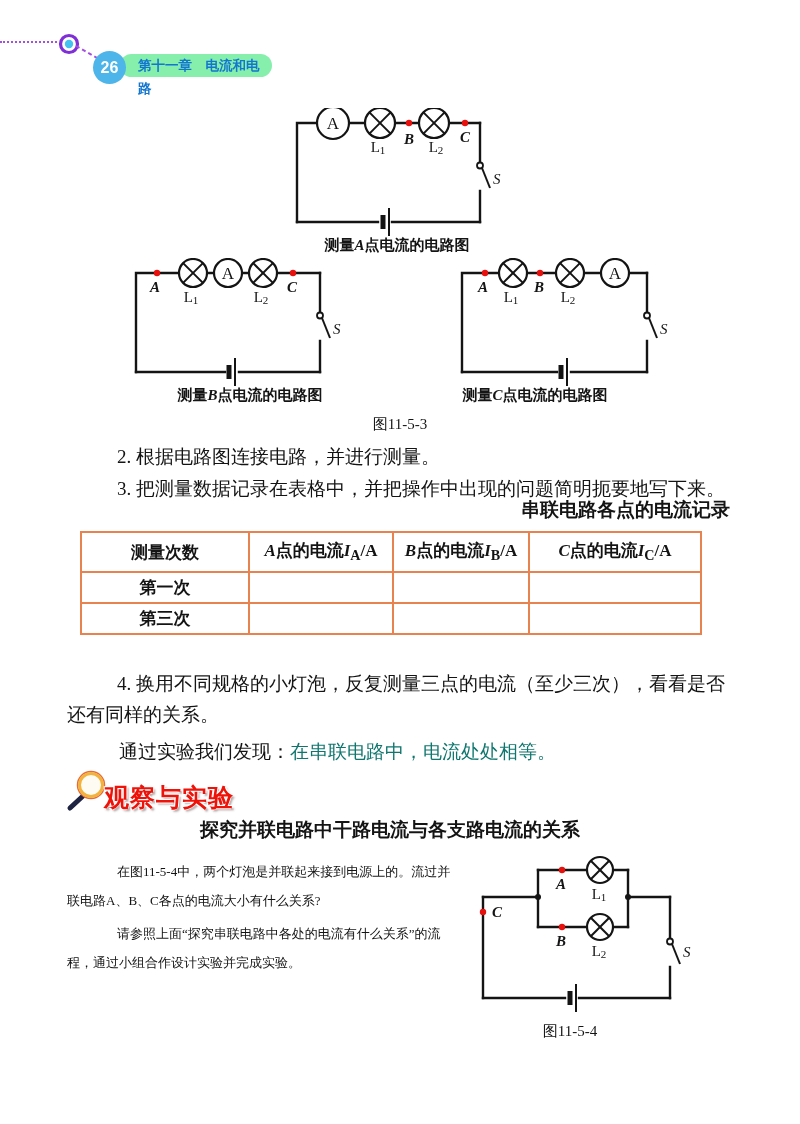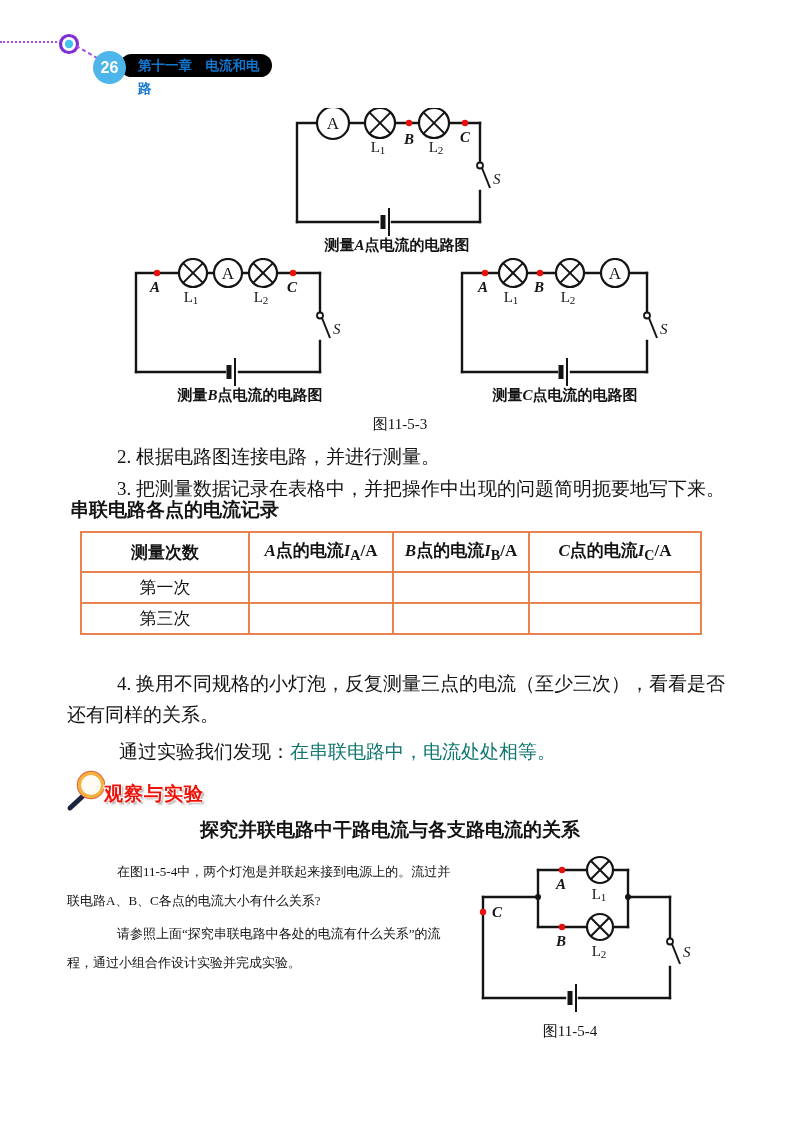--- a/index.html
+++ b/index.html
@@ -6,36 +6,36 @@
   .page{position:relative;width:800px;height:1124px;background:#ffffff;overflow:hidden;
         font-family:"Liberation Serif",serif;color:#141414;}
   .abs{position:absolute;}
   p{margin:4px;}
   .step{font-size:19px;line-height:30px;text-indent:50px;width:680px;}
   .bodycol{font-size:13px;line-height:29px;width:402px;}
   .bodycol p{text-indent:50px;}
   .subcap{font-family:"Liberation Sans",sans-serif;font-weight:bold;font-size:15px;text-align:center;}
   .subcap i{font-family:"Liberation Serif",serif;}
   .figcap{font-size:15px;text-align:center;}
-  .tbl-title{font-family:"Liberation Sans",sans-serif;font-weight:bold;font-size:19px;text-align:left;width:660px;}
+  .tbl-title{font-family:"Liberation Sans",sans-serif;font-weight:bold;font-size:19px;text-align:right;width:660px;}
   .sec-title{font-family:"Liberation Sans",sans-serif;font-weight:bold;font-size:19px;text-align:center;width:660px;}
-  .badge-text{font-family:"Liberation Sans",sans-serif;font-weight:bold;font-size:19px;color:#ee1208;letter-spacing:1px;
+  .badge-text{font-family:"Liberation Sans",sans-serif;font-weight:bold;font-size:25px;color:#ee1208;letter-spacing:1px;
     text-shadow:-1px -1px 0 #fff,1px -1px 0 #fff,-1px 1px 0 #fff,2px 2px 2px rgba(90,60,60,.45);text-align:center;}
   .hl{color:#0f766e;}
-  .pill{background:#000000;border-radius:12px;}
+  .pill{background:#86efac;border-radius:12px;}
   .pill span{display:block;padding-left:18px;line-height:23px;font-family:"Liberation Sans",sans-serif;
     font-weight:bold;font-size:13.5px;color:#1376d0;}
   .pagenum{width:33px;height:33px;border-radius:50%;background:#4db5e9;color:#fff;
     font-family:"Liberation Sans",sans-serif;font-weight:bold;font-size:16px;line-height:33px;text-align:center;}
   
   table.rec{border-collapse:collapse;table-layout:fixed;}
   table.rec td,table.rec th{border:2px solid #e8824f;padding:0;text-align:center;font-weight:bold;
     font-family:"Liberation Serif",serif;font-size:17px;}
   table.rec th{height:38px;margin-top:45px;}
-  table.rec td{height:29px;font-weight:normal;}
+  table.rec td{height:29px;font-weight:bold;}
   
   .wire{stroke:#141414;stroke-width:2.4;fill:none;stroke-linecap:square;}
   .sym{fill:#fff;stroke:#141414;stroke-width:2.2;}
   .xline{stroke:#141414;stroke-width:2;}
   .dotred{fill:#e8100c;}
   .junc{fill:#141414;}
   .swc{fill:#fff;stroke:#141414;stroke-width:1.8;}
   .batt-thin{stroke:#141414;stroke-width:2;}
   .batt-thick{stroke:#141414;stroke-width:5;}
   text{font-family:"Liberation Serif",serif;fill:#141414;}
@@ -136,21 +136,21 @@
     <circle class="dotred" cx="90" cy="15" r="3.2"></circle>
     <text class="ptxt" x="89" y="34">B</text>
     <circle class="sym" cx="120" cy="15" r="14"></circle>
     <line class="xline" x1="110.1" y1="5.1" x2="129.9" y2="24.9"></line>
     <line class="xline" x1="129.9" y1="5.1" x2="110.1" y2="24.9"></line>
     <circle class="sym" cx="165" cy="15" r="14"></circle>
     <text class="amtxt" x="165" y="21">A</text>
     <text class="ltxt" x="61" y="44"><tspan>L</tspan><tspan class="lsub" dy="2">1</tspan></text>
     <text class="ltxt" x="118" y="44"><tspan>L</tspan><tspan class="lsub" dy="2">2</tspan></text>
   </svg>
-  <div class="abs subcap" style="left:460px;top:386px;width:210px;">
+  <div class="abs subcap" style="left:430px;top:386px;width:210px;">
     <span>测量</span><i>C</i><span>点电流的电路图</span>
   </div>
 
   <div class="abs figcap" style="left:300px;top:415px;width:200px;">图11-5-3</div>
 
   <p class="abs step" style="left:63px;top:438px;">2. 根据电路图连接电路，并进行测量。</p>
   <p class="abs step" style="left:63px;top:470px;">3. 把测量数据记录在表格中，并把操作中出现的问题简明扼要地写下来。</p>
 
   <div class="abs tbl-title" style="left:70px;top:497px;">串联电路各点的电流记录</div>
   <table class="abs rec" style="left:80px;top:531px;">

